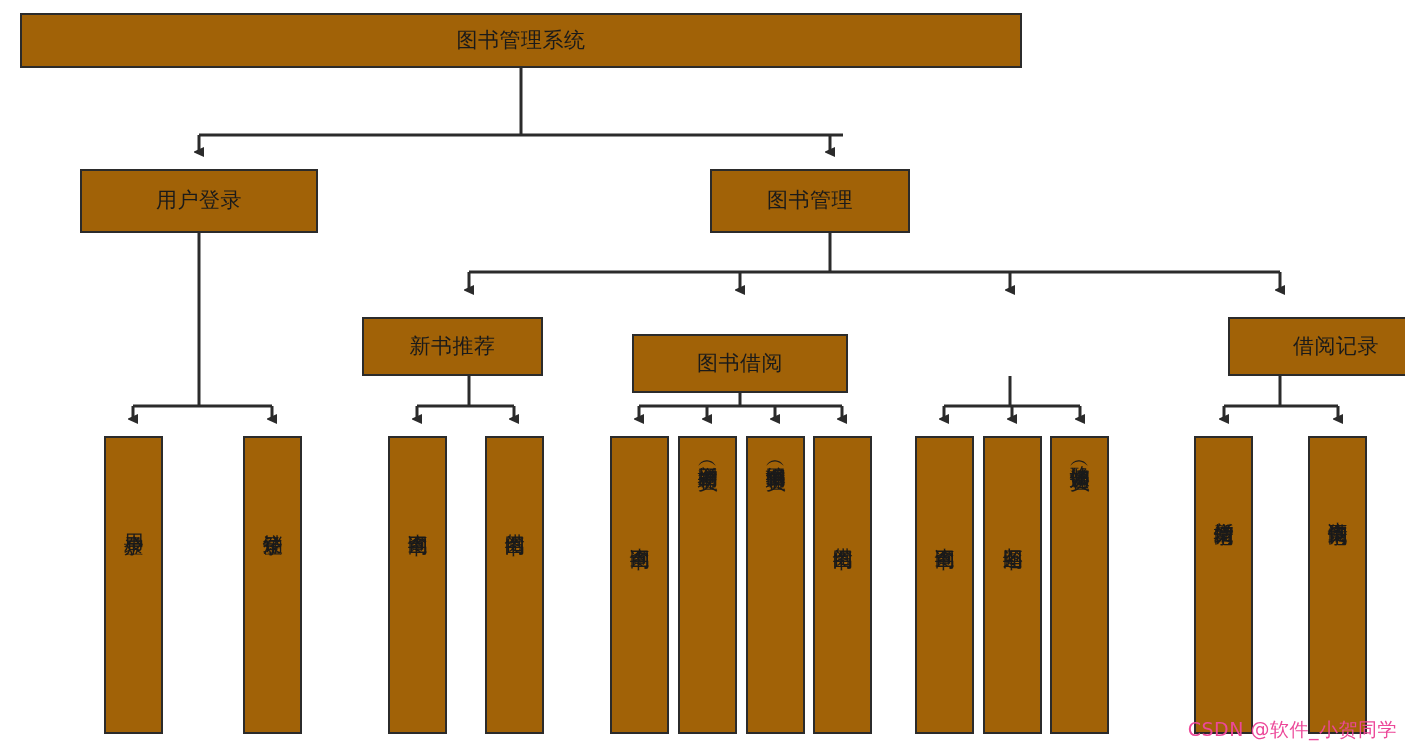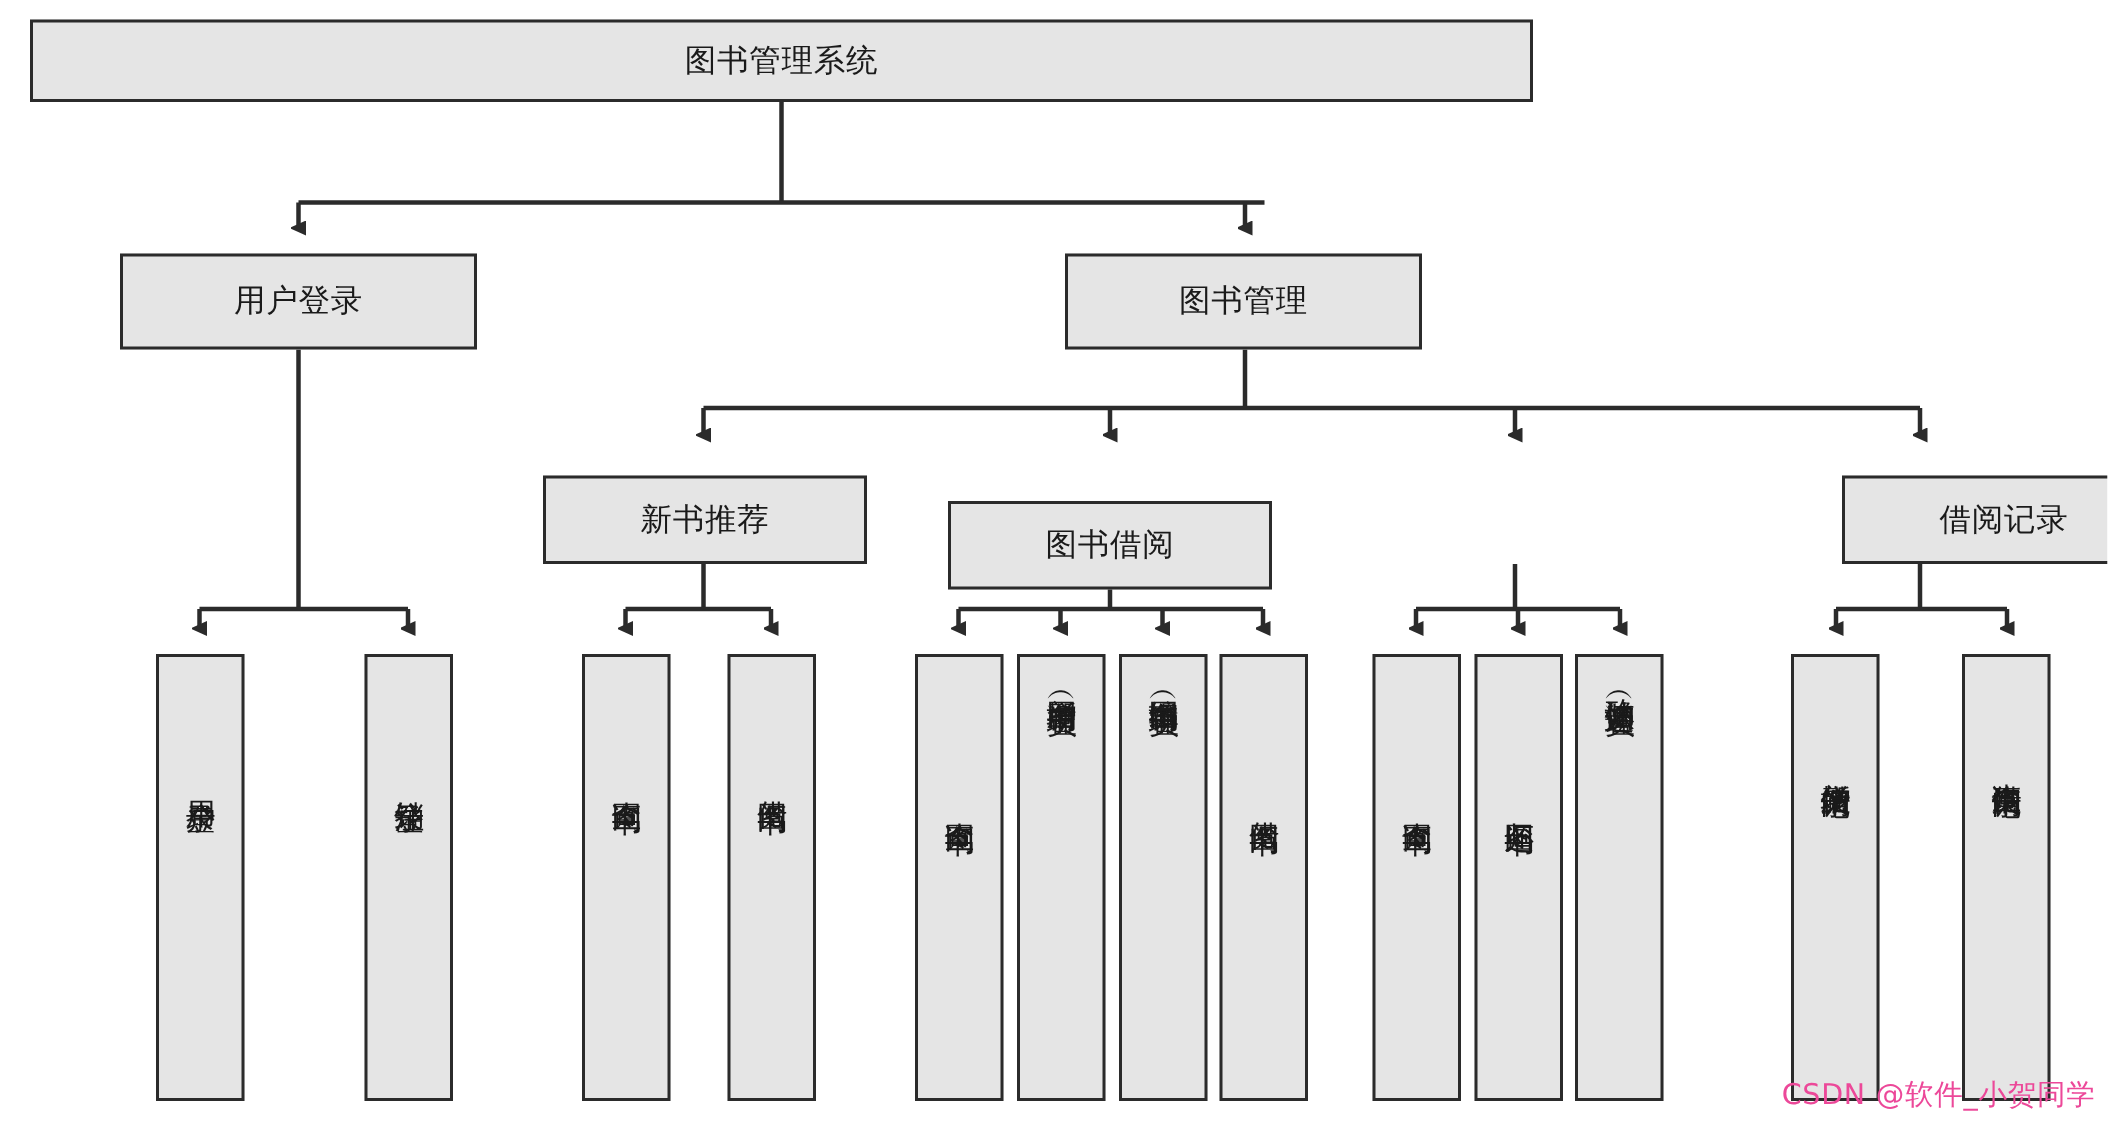--- a/index.html
+++ b/index.html
@@ -19,21 +19,21 @@
     position: absolute;
     left: 0;
     top: 0;
     width: 1405px;
     height: 747px;
     pointer-events: none;
   }
   .node {
     position: absolute;
     box-sizing: border-box;
-    background: #e5e5e5;
+    background: #a16207;
     border: 2px solid #2b2b2b;
     display: flex;
     align-items: center;
     justify-content: center;
     color: #1a1a1a;
     z-index: 2;
   }
   .node.h {
     font-size: 21px;
     line-height: 1.2;
@@ -130,25 +130,25 @@
     </g>
   </svg>
 
   <div class="node h" style="left:20px; top:13px; width:1002px; height:55px;">
     <span>图书管理系统</span>
   </div>
 
   <div class="node h" style="left:80px; top:169px; width:238px; height:64px;">
     <span>用户登录</span>
   </div>
-  <div class="node h" style="left:710px; top:169px; width:238px; height:64px;">
+  <div class="node h" style="left:710px; top:169px; width:200px; height:64px;">
     <span>图书管理</span>
   </div>
 
-  <div class="node h" style="left:362px; top:317px; width:216px; height:59px;">
+  <div class="node h" style="left:362px; top:317px; width:181px; height:59px;">
     <span>新书推荐</span>
   </div>
   <div class="node h" style="left:632px; top:317px; width:216px; height:59px;margin-top:17px;">
     <span>图书借阅</span>
   </div>
   <div class="node h" style="left:1228px; top:317px; width:216px; height:59px;">
     <span>借阅记录</span>
   </div>
 
   <div class="node v mid" style="left:104px; top:436px; width:59px; height:298px;">

